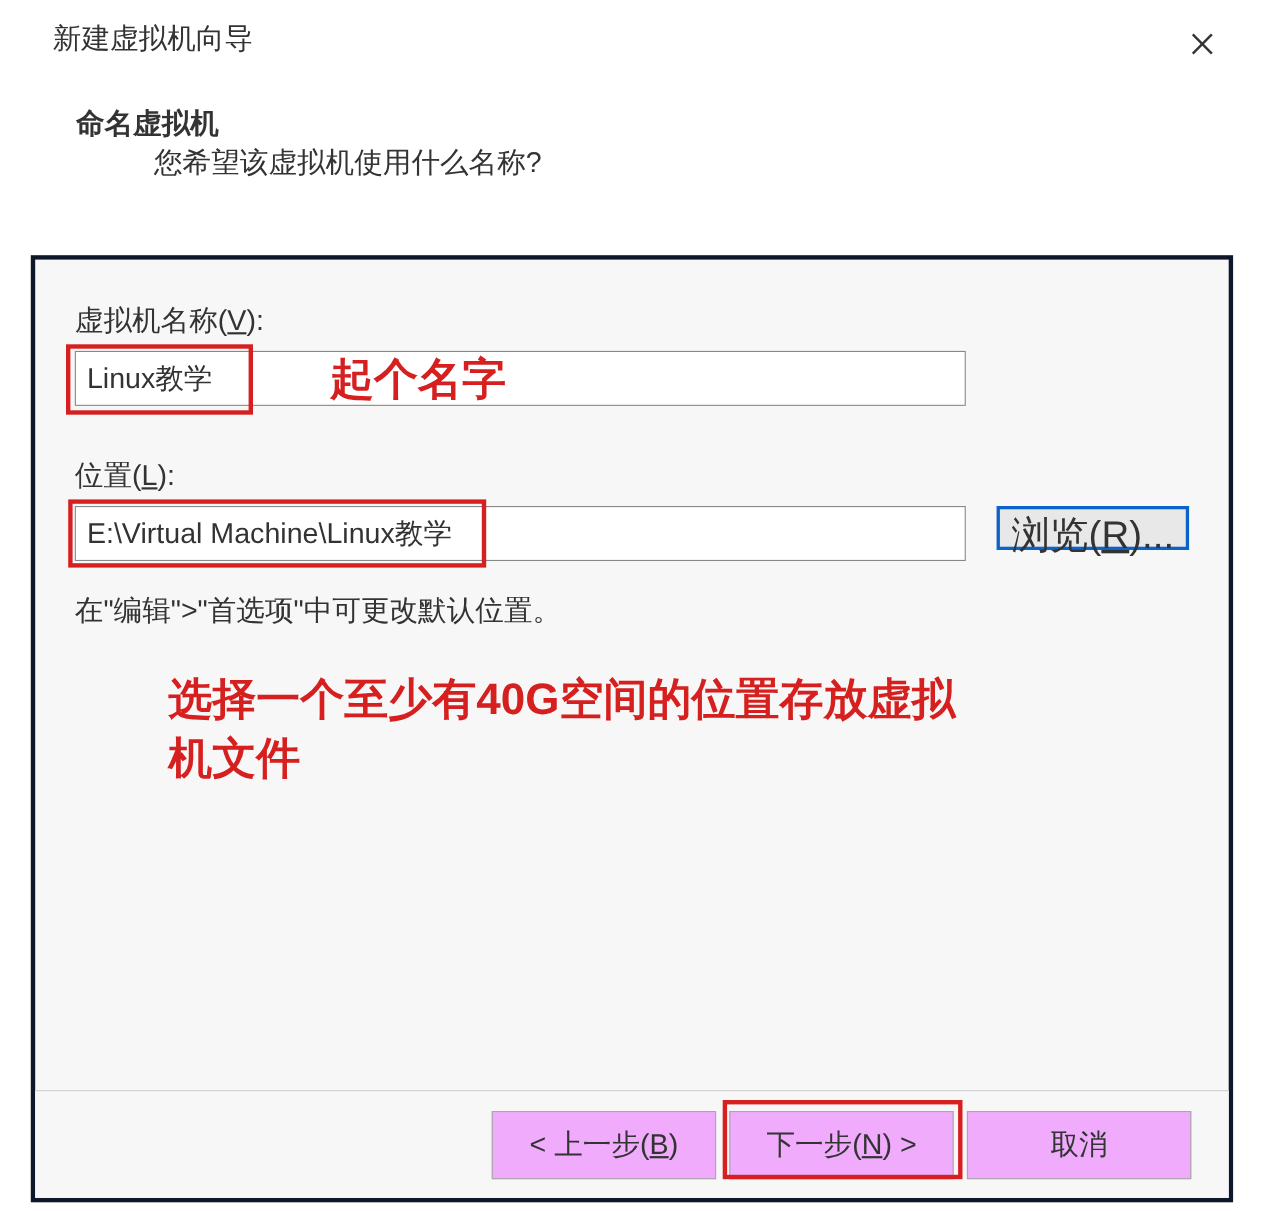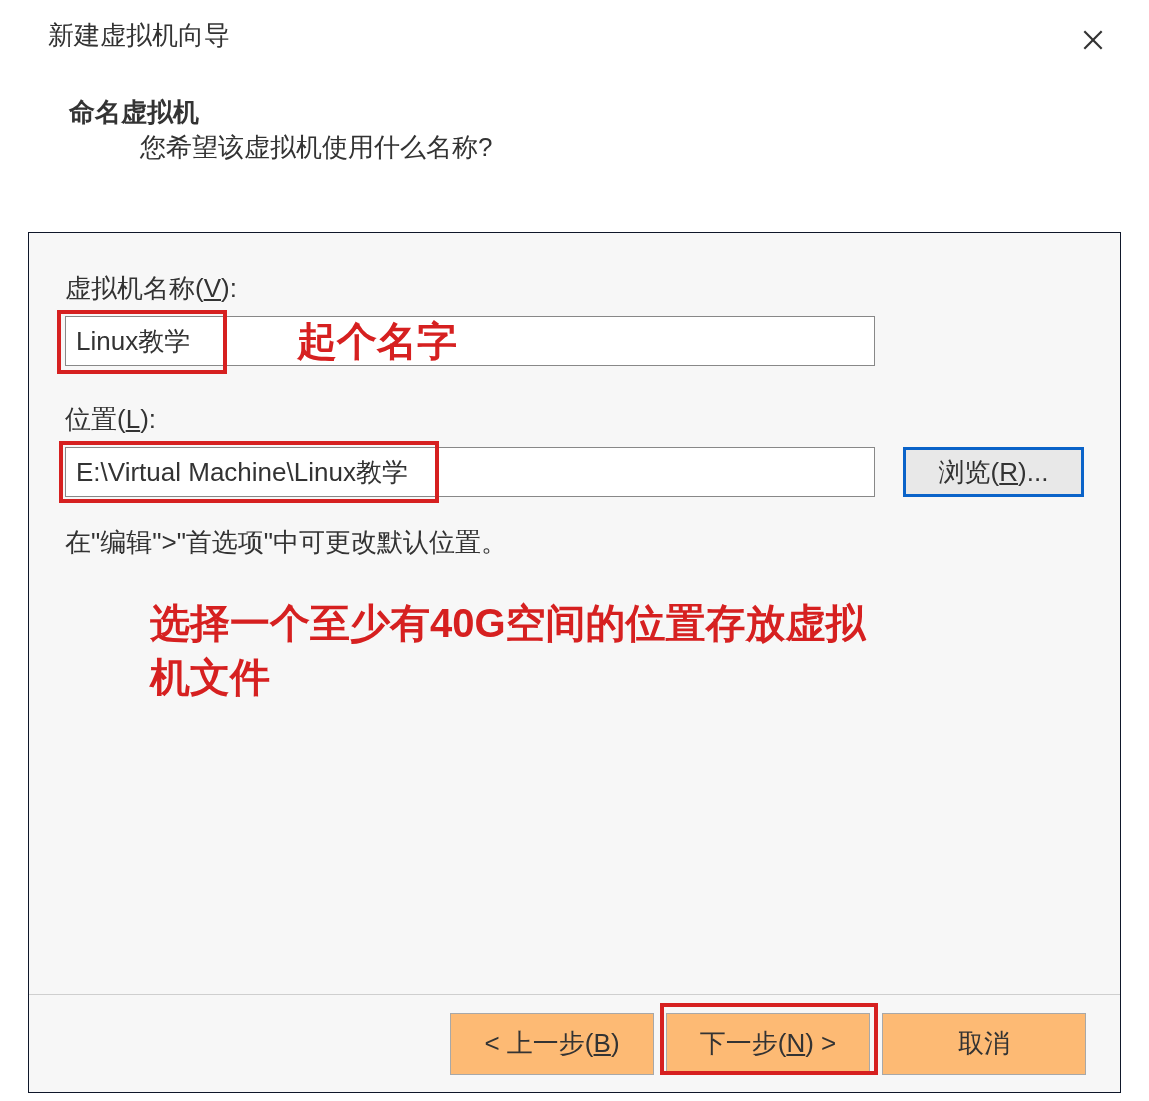--- a/index.html
+++ b/index.html
@@ -48,34 +48,34 @@
       font-size: 26px;
       color: #333;
       margin-left: 92px;
     }
     .body {
       position: absolute;
       left: 28px;
       right: 28px;
       top: 232px;
       bottom: 8px;
-      border: 1px solid #0f172a;
+      border: 4px solid #0f172a;
       background: #f7f7f7;
       padding: 38px 36px 0 36px;
     }
     .field-label {
       font-size: 26px;
       color: #333;
       display: block;
     }
     .field-label .ul { text-decoration: underline; }
     .name-input-wrap {
       position: relative;
       margin-top: 10px;
-      margin-bottom: 36px;
+      margin-bottom: 46px;
     }
     .text-input {
       width: 810px;
       height: 50px;
       border: 1px solid #888;
       background: #fff;
       font-size: 26px;
       padding: 4px 10px;
       color: #333;
       font-family: inherit;
@@ -110,24 +110,24 @@
       position: absolute;
       left: -6px;
       top: -6px;
       width: 380px;
       height: 62px;
       border: 4px solid #d62020;
       pointer-events: none;
     }
     .browse-btn {
       width: 186px;
-      height: 50px;
+      height: 40px;
       background: #e8e8e8;
       border: 3px solid #0a63c9;
-      font-size: 26px;
+      font-size: 35px;
       color: #333;
       cursor: pointer;
       font-family: inherit;
     }
     .browse-btn .ul { text-decoration: underline; }
     .hint {
       font-size: 26px;
       color: #333;
       margin-top: 28px;
     }
@@ -148,21 +148,21 @@
       display: flex;
       justify-content: flex-end;
       align-items: center;
       gap: 12px;
       padding-right: 34px;
       background: #f7f7f7;
     }
     .dlg-btn {
       width: 204px;
       height: 62px;
-      background: #fdba74;
+      background: #f0abfc;
       border: 1px solid #a8a8a8;
       font-size: 26px;
       color: #333;
       cursor: pointer;
       font-family: inherit;
     }
     .dlg-btn .ul { text-decoration: underline; }
     .next-wrap {
       position: relative;
       display: inline-flex;

